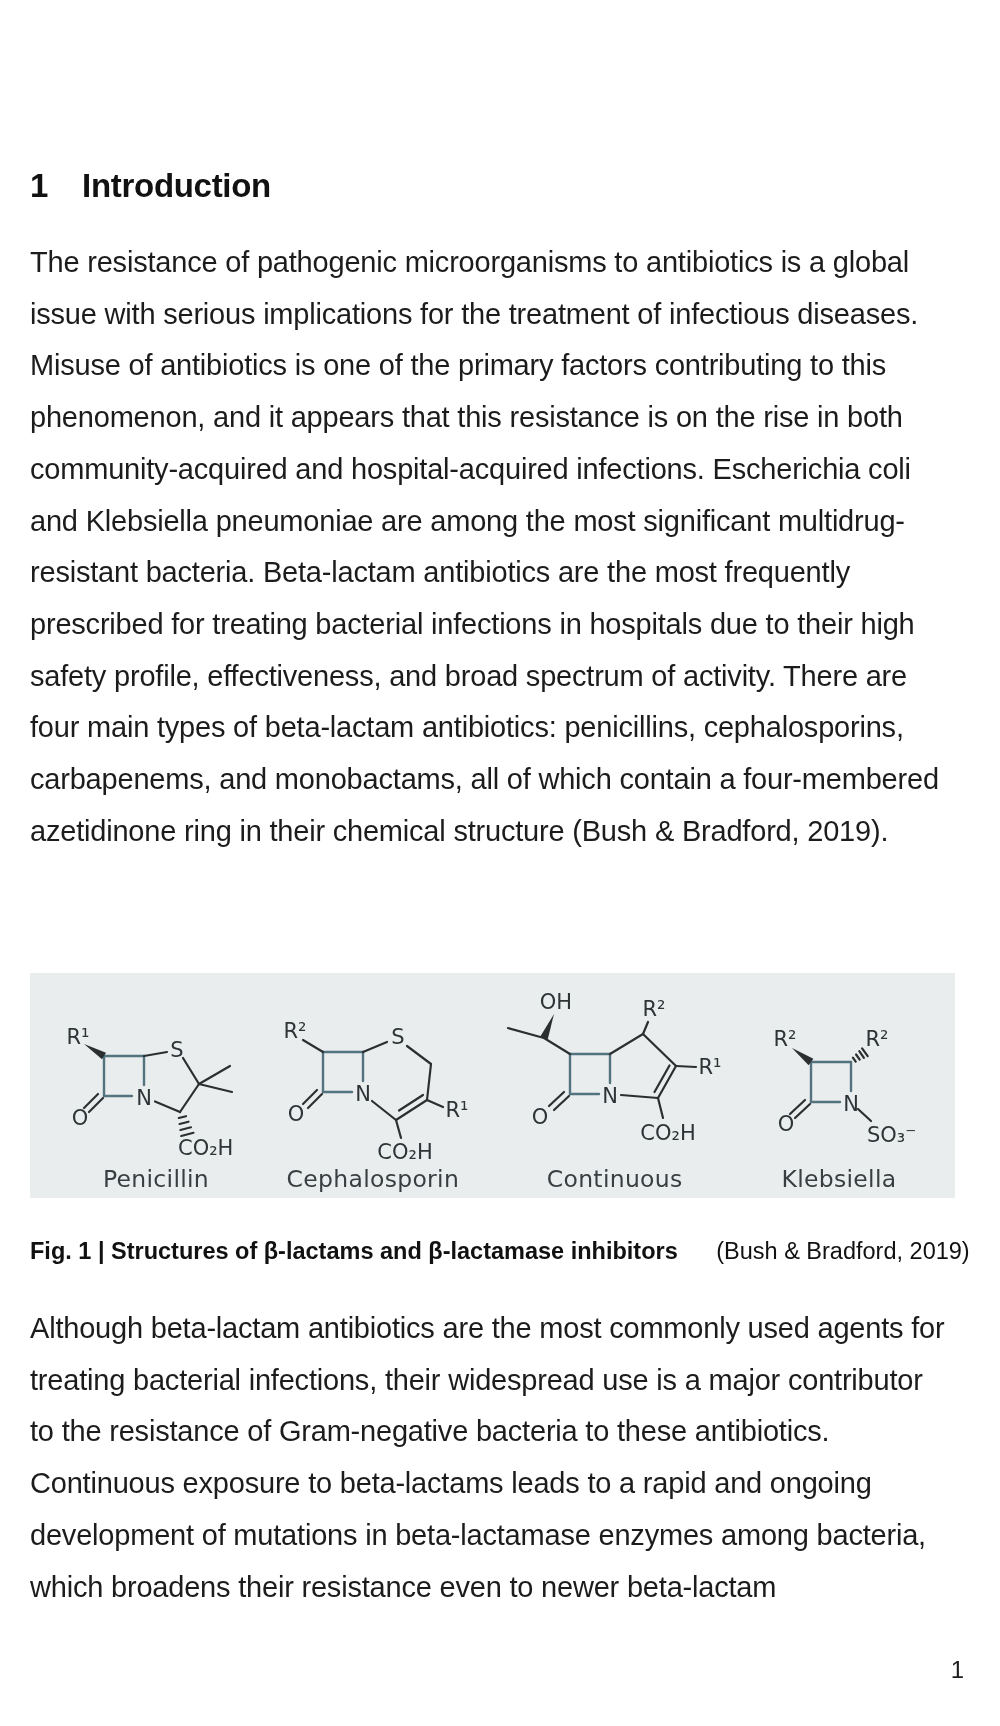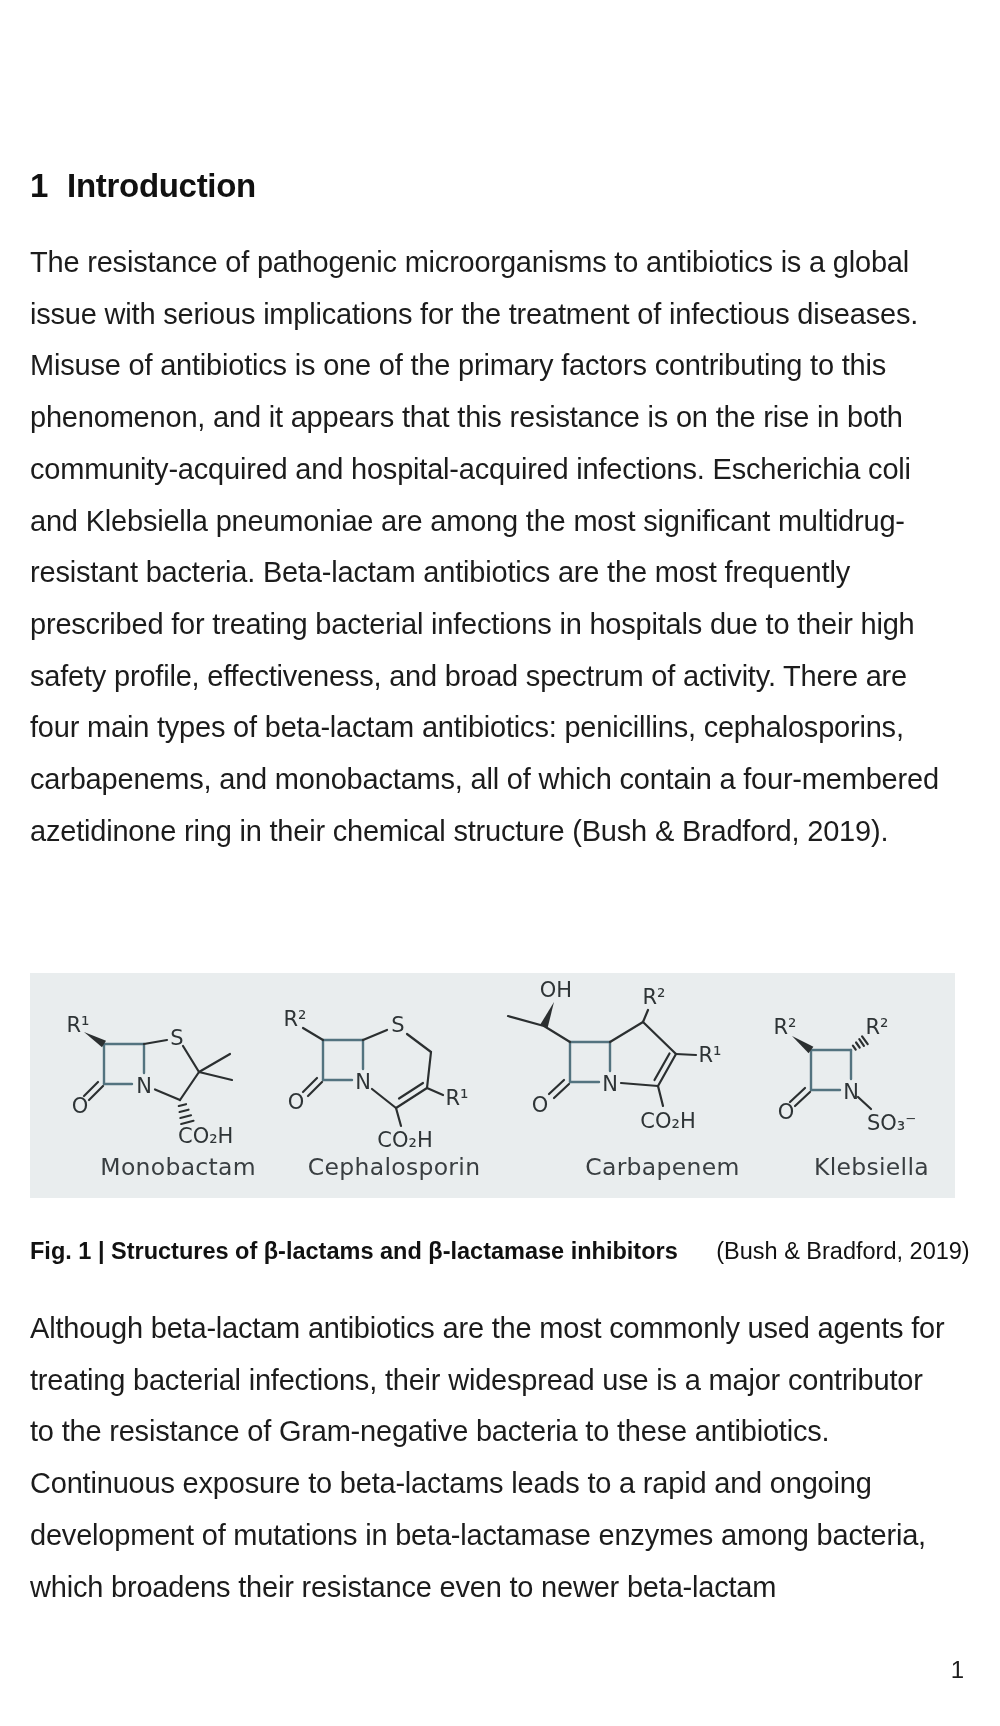--- a/index.html
+++ b/index.html
@@ -15,21 +15,21 @@
   .heading{
     position:absolute;
     top:168px;left:30px;
     font-size:33px;
     font-weight:700;
     line-height:1.1;
     color:#111;
     letter-spacing:-0.3px;
   }
   .heading .num{display:inline-block;}
-  .heading .title{display:inline-block;margin-left:19px;}
+  .heading .title{display:inline-block;margin-left:34px;}
   .body-par{
     position:absolute;
     left:30px;
     width:940px;
     font-size:29px;
     line-height:51.7px;
     white-space:pre-line;
     letter-spacing:-0.2px;
   }
   #para1{top:237px;}
@@ -41,22 +41,22 @@
     background:#e9edee;
     display:flex;
     justify-content:space-between;
     align-items:flex-end;
     padding:0 26px;
     box-sizing:border-box;
   }
   .structure{
     display:flex;
     flex-direction:column;
-    align-items:flex-end;
-    padding-bottom:16px;
+    align-items:center;
+    padding-bottom:4px;
   }
   .structure svg{display:block;}
   .structure .chem-name{
     font-family:"DejaVu Sans",sans-serif;
     font-size:23.5px;
     color:#393e41;
     line-height:30px;
     letter-spacing:0.3px;
   }
   svg text{
@@ -130,21 +130,21 @@
           <line class="bond" x1="123.6" y1="110" x2="132.5" y2="107.7"></line>
           <line class="bond" x1="124.4" y1="116" x2="135" y2="113.3"></line>
           <line class="bond" x1="125.2" y1="122" x2="137.5" y2="118.8"></line>
         </g>
         <text x="22" y="30" text-anchor="middle">R¹</text>
         <text x="121" y="43" text-anchor="middle">S</text>
         <text x="88" y="91" text-anchor="middle">N</text>
         <text x="24" y="111" text-anchor="middle">O</text>
         <text x="122" y="141" text-anchor="start">CO₂H</text>
       </svg>
-      <div class="chem-name">Monobactam</div>
+      <div class="chem-name">Penicillin</div>
     </div>
 
     <div class="structure">
       <svg width="215" height="150" viewBox="0 0 215 150">
         <g>
           <line class="ring" x1="58" y1="38" x2="98" y2="38"></line>
           <line class="ring" x1="58" y1="38" x2="58" y2="78"></line>
           <line class="ring" x1="98" y1="38" x2="98" y2="67"></line>
           <line class="ring" x1="58" y1="78" x2="87" y2="78"></line>
         </g>
@@ -194,21 +194,21 @@
           <line class="bond" x1="168" y1="106" x2="131" y2="103"></line>
           <line class="bond" x1="168" y1="106" x2="173" y2="126"></line>
         </g>
         <text x="66" y="17" text-anchor="middle">OH</text>
         <text x="164" y="24" text-anchor="middle">R²</text>
         <text x="220" y="82" text-anchor="middle">R¹</text>
         <text x="120" y="111" text-anchor="middle">N</text>
         <text x="50" y="132" text-anchor="middle">O</text>
         <text x="178" y="148" text-anchor="middle">CO₂H</text>
       </svg>
-      <div class="chem-name">Carbapenem</div>
+      <div class="chem-name">Continuous</div>
     </div>
 
     <div class="structure">
       <svg width="180" height="150" viewBox="0 0 180 150">
         <g>
           <line class="ring" x1="62" y1="48" x2="102" y2="48"></line>
           <line class="ring" x1="62" y1="48" x2="62" y2="88"></line>
           <line class="ring" x1="102" y1="48" x2="102" y2="77"></line>
           <line class="ring" x1="62" y1="88" x2="91" y2="88"></line>
         </g>

